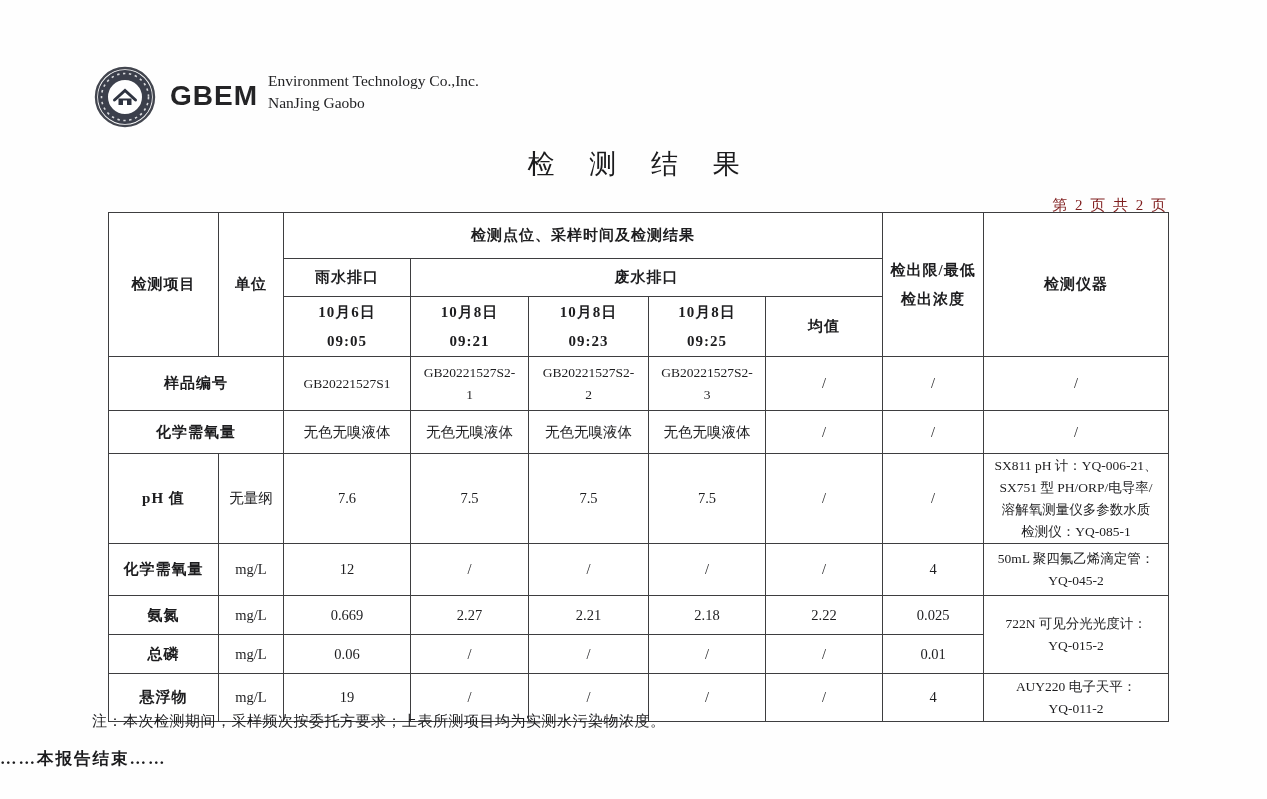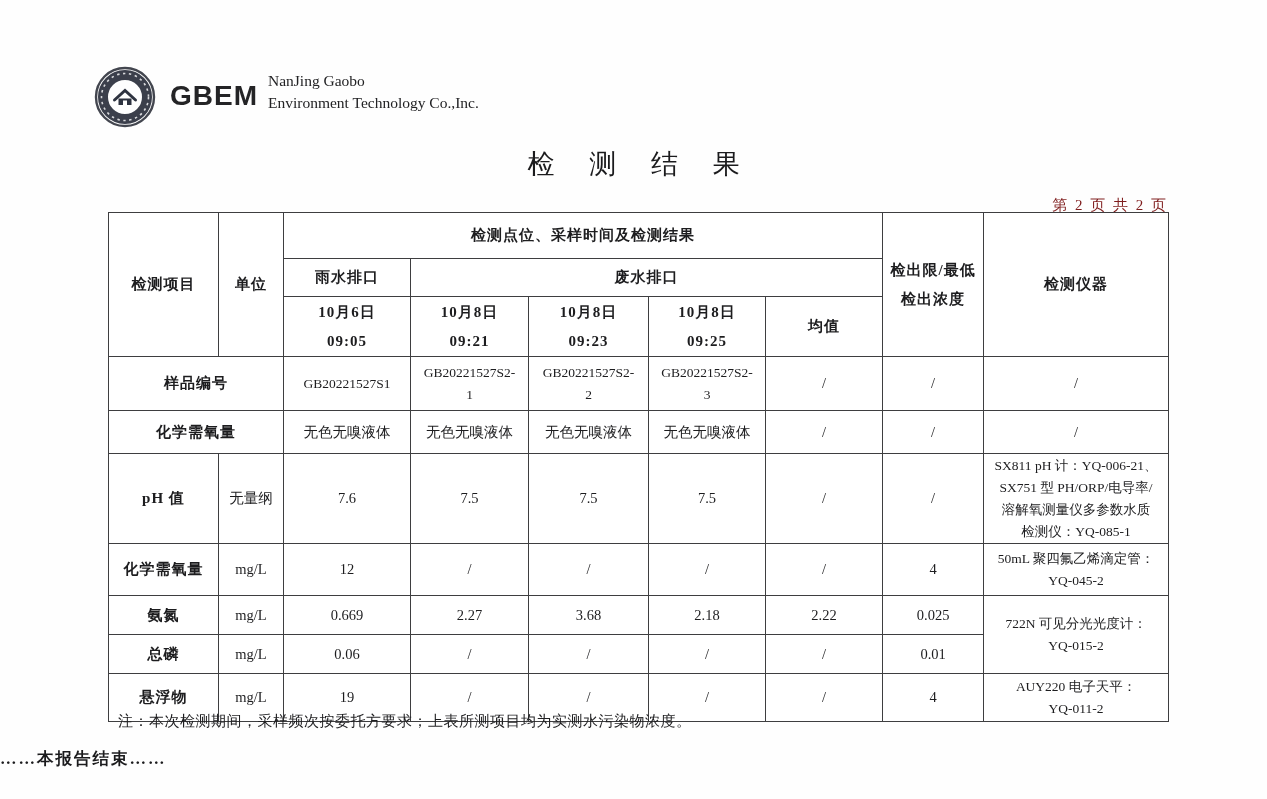--- a/index.html
+++ b/index.html
@@ -34,40 +34,40 @@
   .lbl{font-weight:bold;font-size:15px;letter-spacing:1px;}
   .pre{white-space:pre-line;line-height:1.9;}
   .instr{font-size:13.5px;white-space:pre-line;line-height:1.62;}
   .num{font-size:14.5px;}
   .idw{display:inline-block;max-width:92px;word-break:break-all;line-height:1.6;font-size:13.5px;}
   .idone{font-size:13.5px;}
   .rA{height:46px}.rB{height:38px}.rC{height:45px}
   .rSample{height:54px}.rSense{height:43px}.rPh{height:90px}
   .rCod{height:52px}.rNh{height:39px}.rTp{height:39px}.rSs{height:48px}
   
-  .note{position:absolute;left:118px;top:712px;font-size:15px;color:#1e1e20;letter-spacing:0.5px;}
+  .note{position:absolute;left:92px;top:712px;font-size:15px;color:#1e1e20;letter-spacing:0.5px;}
   .endline{position:absolute;left:0;top:748px;width:100%;font-size:16.5px;font-weight:bold;letter-spacing:2px;color:#1b1b1d;}
 </style>
 </head>
 <body>
 
 <div class="page">
 
   <svg class="logo" viewBox="0 0 62 62">
     <circle cx="31" cy="31" r="29" fill="none" stroke="#43464f" stroke-width="2.4"></circle>
     <circle cx="31" cy="31" r="22" fill="none" stroke="#3b3f4b" stroke-width="10"></circle>
     <circle cx="31" cy="31" r="23.5" fill="none" stroke="#ffffff" stroke-width="1.6" stroke-dasharray="2.4 3.6" opacity="0.8"></circle>
     <path d="M20.5 34 L31 24.5 L41.5 34" fill="none" stroke="#2e3340" stroke-width="3" stroke-linecap="round"></path>
     <rect x="24.5" y="32.5" width="13" height="6.5" fill="#2e3340"></rect>
     <rect x="29" y="34.5" width="4" height="4.5" fill="#ffffff"></rect>
   </svg>
   <div class="gbem">GBEM</div>
   <div class="company">
+    <div>Environment Technology Co.,Inc.</div>
     <div>NanJing Gaobo</div>
-    <div>Environment Technology Co.,Inc.</div>
   </div>
 
   <div class="title">检 测 结 果</div>
   <div class="page-ind">第 2 页 共 2 页</div>
 
   <div class="tblwrap">
   <table>
     <colgroup>
       <col style="width:110px">
           <col style="width:65px">
@@ -151,21 +151,21 @@
       <td>4</td>
       <td class="instr">50mL 聚四氟乙烯滴定管：
 YQ-045-2</td>
     </tr>
 
     <tr class="rNh">
       <td class="lbl">氨氮</td>
       <td>mg/L</td>
       <td class="num">0.669</td>
       <td class="num">2.27</td>
-      <td class="num">3.68</td>
+      <td class="num">2.21</td>
       <td class="num">2.18</td>
       <td class="num">2.22</td>
       <td>0.025</td>
       <td class="instr" rowspan="2">722N 可见分光光度计：
 YQ-015-2</td>
     </tr>
 
     <tr class="rTp">
       <td class="lbl">总磷</td>
       <td>mg/L</td>

